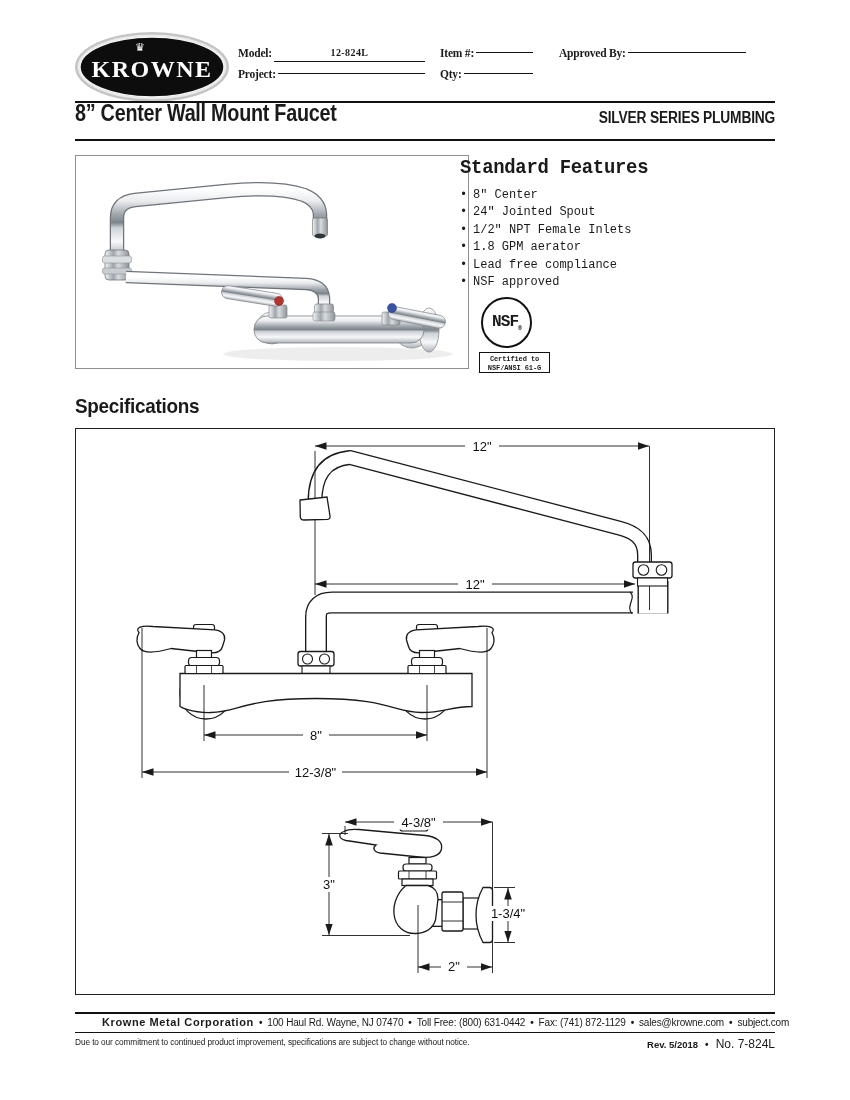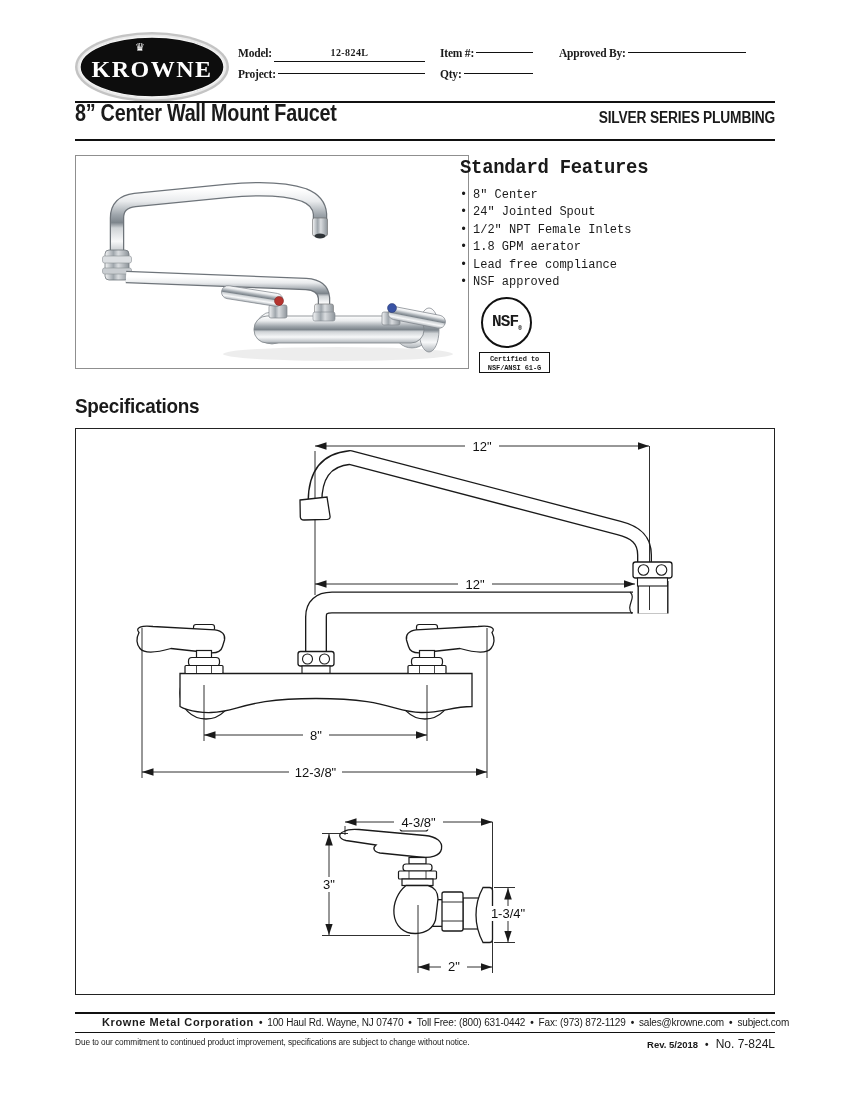--- a/index.html
+++ b/index.html
@@ -380,21 +380,21 @@
   </div>
 
   <div class="rule f-rule1"></div>
   <div class="f-line">
     <span class="f-company">Krowne Metal Corporation</span>
     <span class="f-sep">•</span>
     <span>100 Haul Rd. Wayne, NJ 07470</span>
     <span class="f-sep">•</span>
     <span>Toll Free: (800) 631-0442</span>
     <span class="f-sep">•</span>
-    <span>Fax: (973) 872-1129</span>
+    <span>Fax: (741) 872-1129</span>
     <span class="f-sep">•</span>
     <span>sales@krowne.com</span>
     <span class="f-sep">•</span>
     <span>subject.com</span>
   </div>
   <div class="rule f-rule2"></div>
   <div class="f-fine">
     <span class="f-disc">Due to our commitment to continued product improvement, specifications are subject to change without notice.</span>
     <span class="f-right">
       <span class="f-rev">Rev. 5/2018</span>

